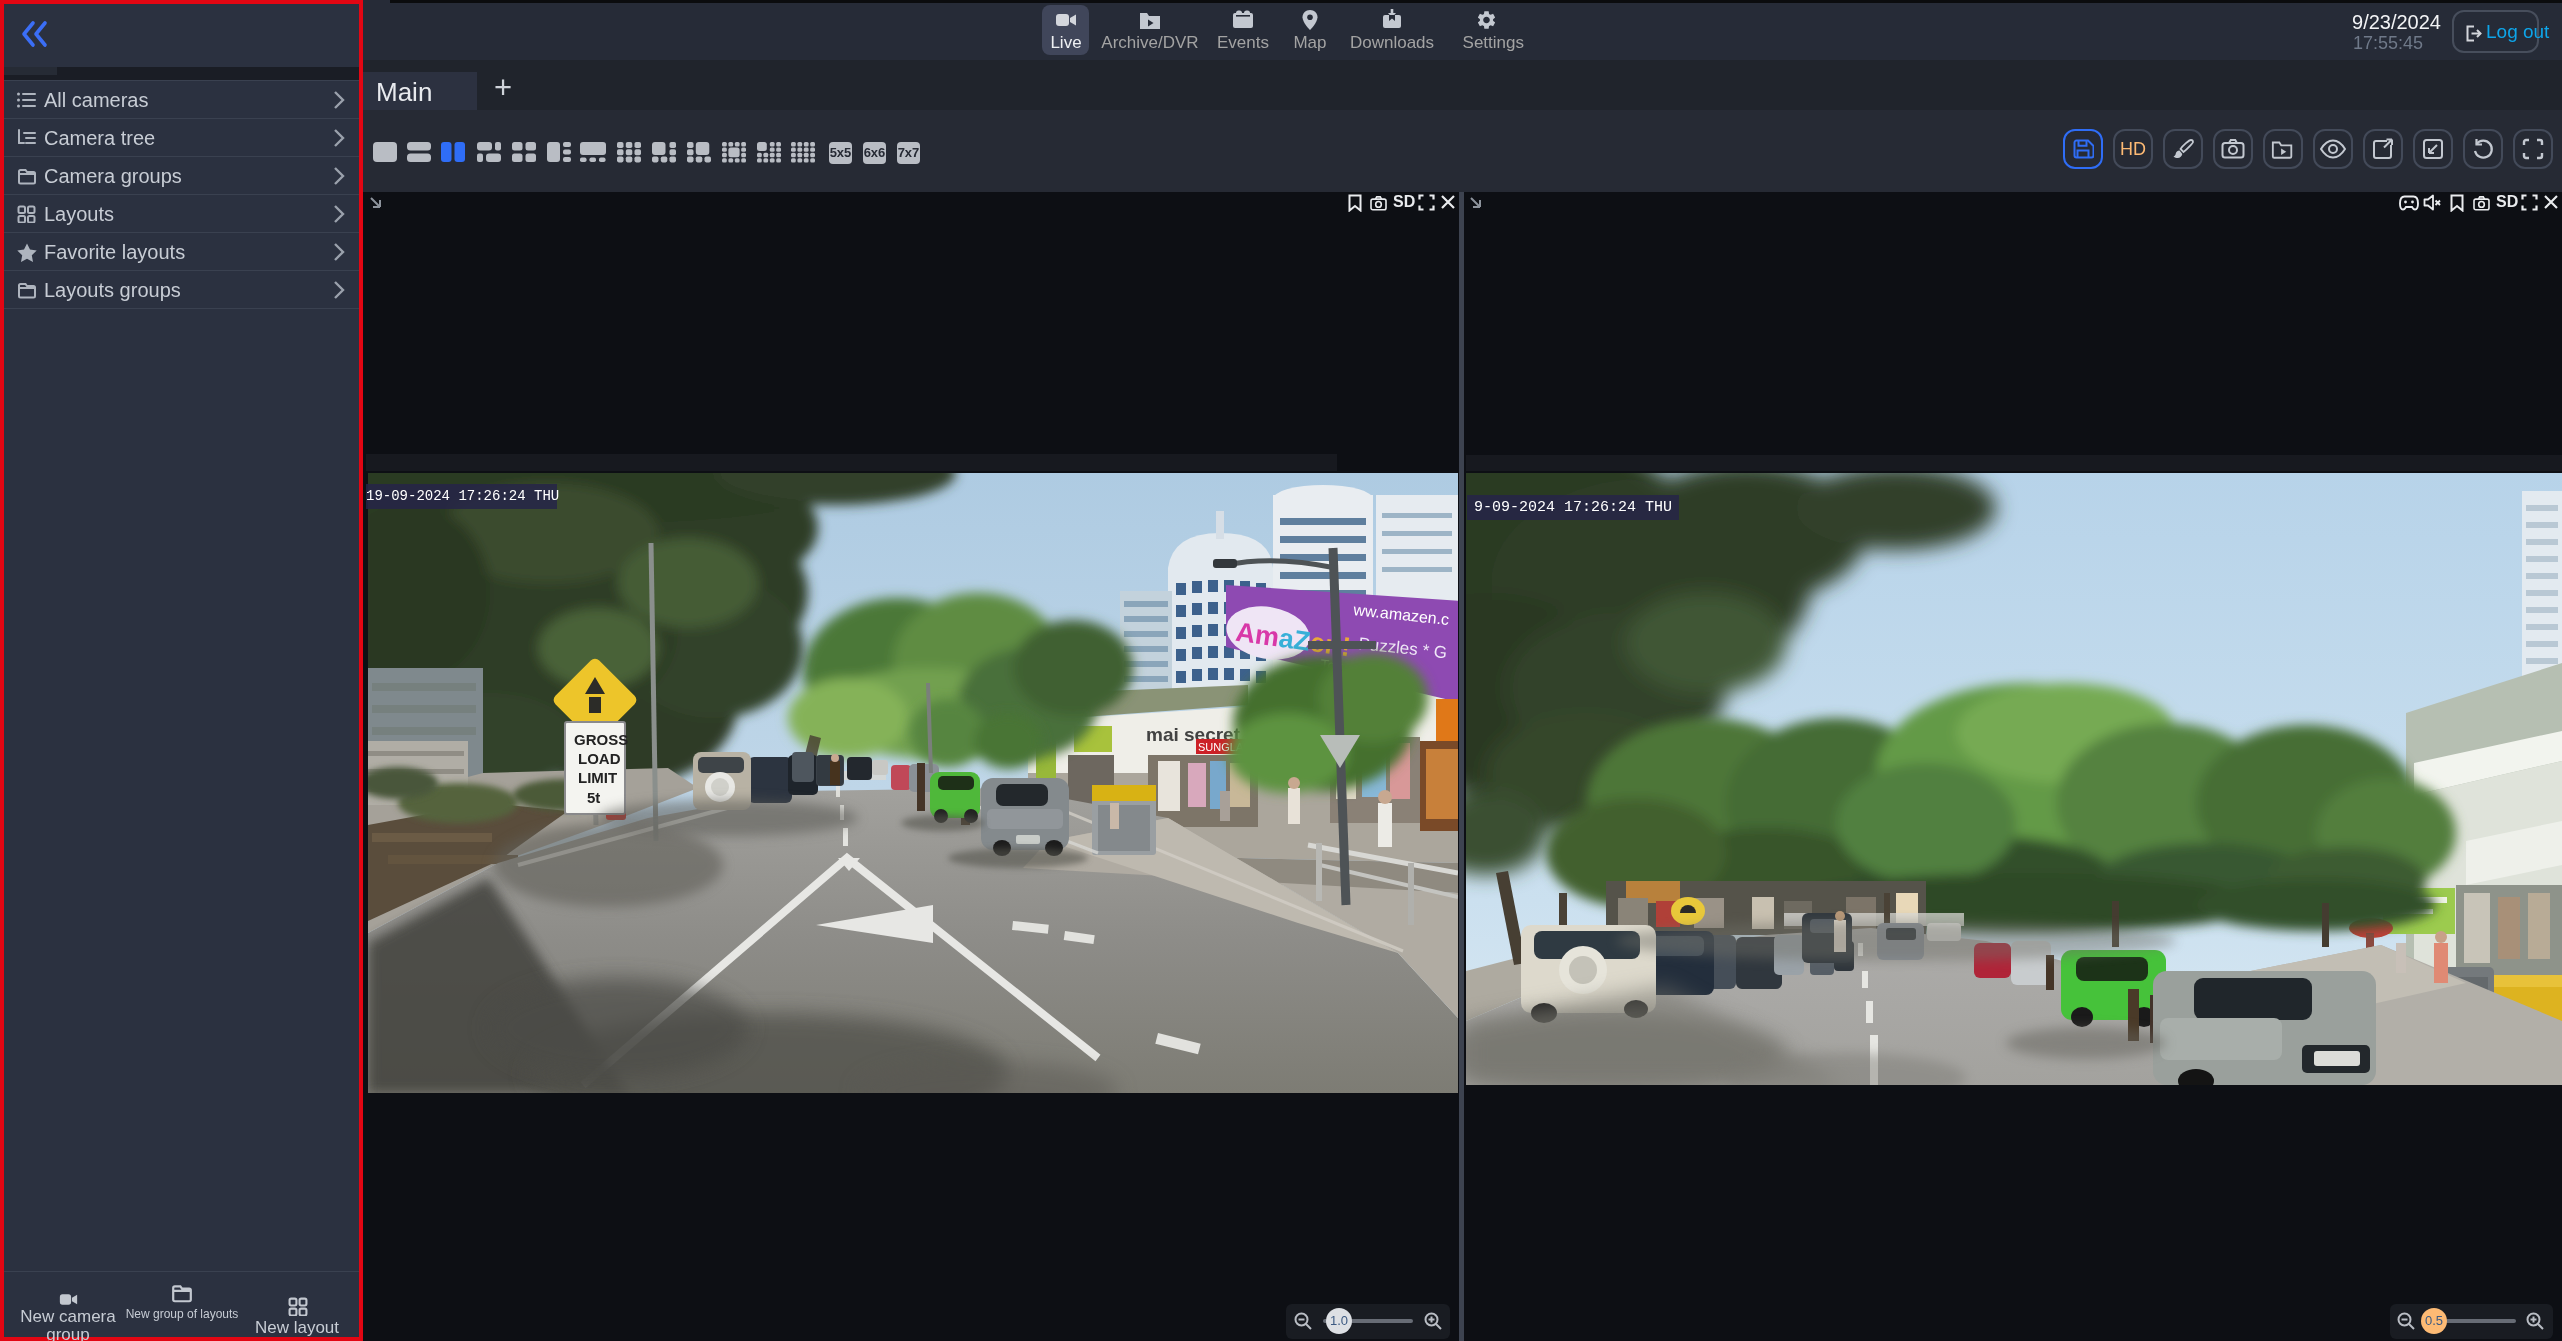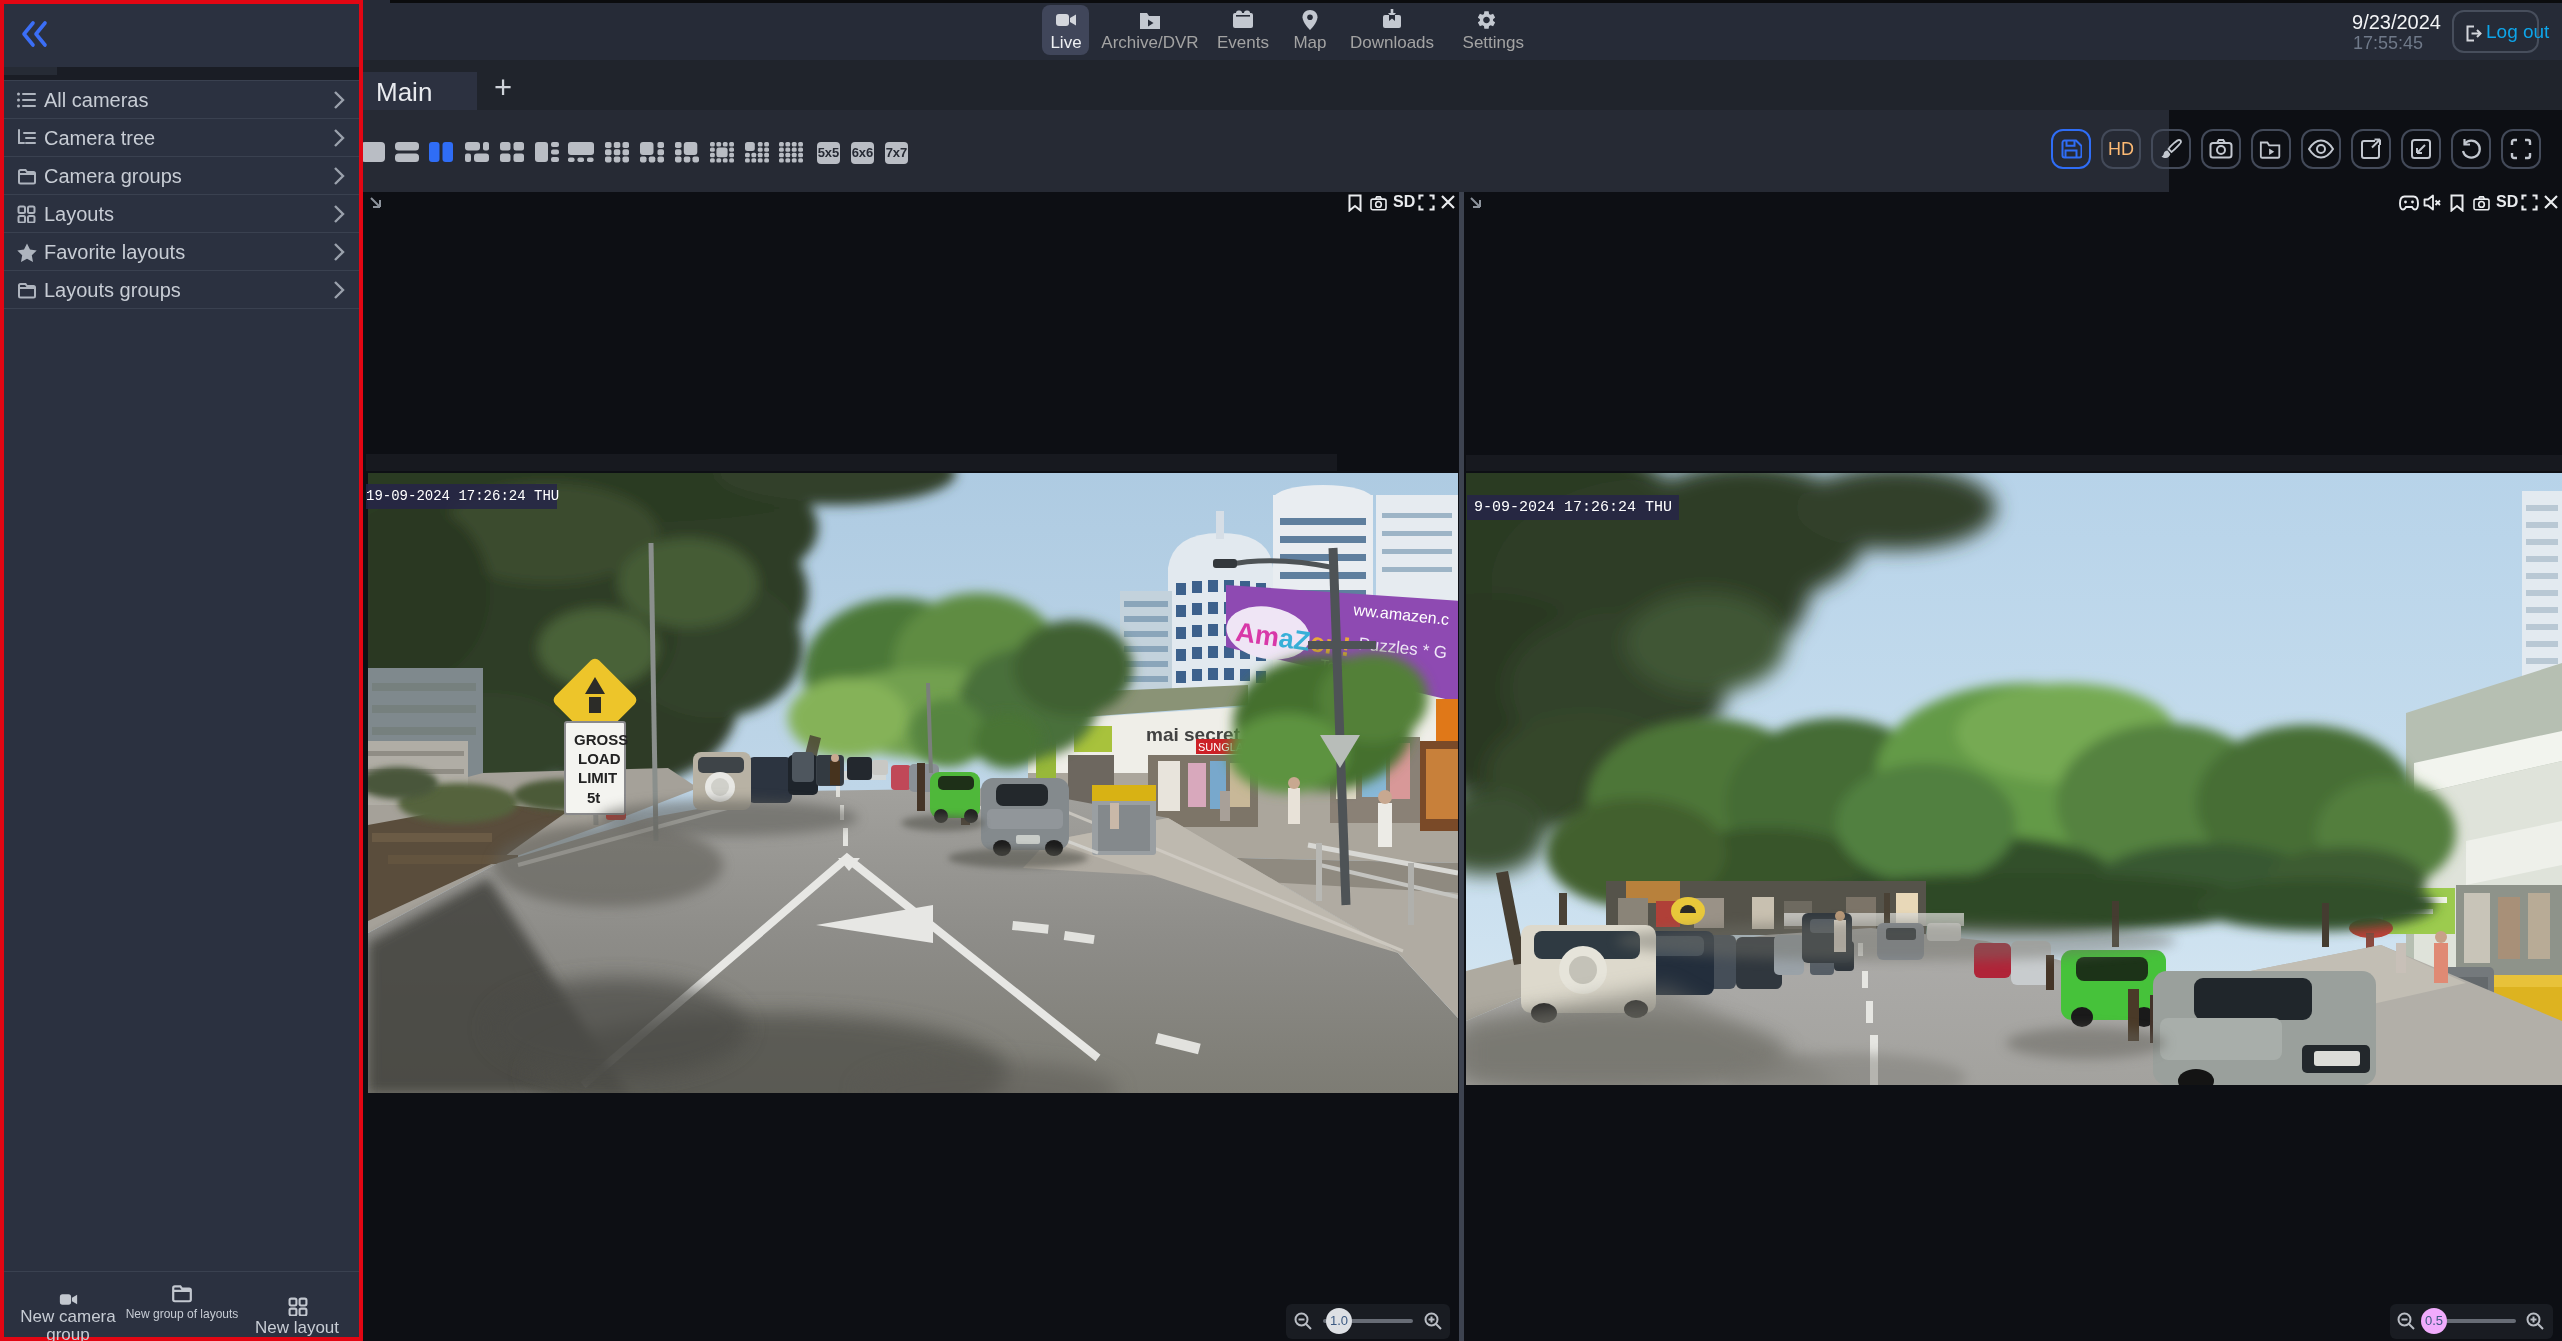--- a/index.html
+++ b/index.html
@@ -1,21 +1,21 @@
 <!DOCTYPE html>
 <html><head>
 <meta charset="utf-8">
 <style>
   * { margin:0; padding:0; box-sizing:border-box; }
   html,body { width:2562px; height:1341px; overflow:hidden; background:#0d0f14;
     font-family:"Liberation Sans", sans-serif; }
   .abs { position:absolute; }
   #topbar { position:absolute; left:0; top:0; width:2562px; height:60px; background:#262b37; }
   #tabrow { position:absolute; left:363px; top:60px; width:2199px; height:50px; background:#20242c; }
-  #toolbar { position:absolute; left:351px; top:110px; width:1818px; height:82px; background:#262a34; }
+  #toolbar { position:absolute; left:363px; top:110px; width:2199px; height:82px; background:#262a34; }
   #panes { position:absolute; left:363px; top:192px; width:2199px; height:1149px; background:#0d0f14; }
   #sidebar { position:absolute; left:0; top:0; width:363px; height:1341px; background:#2b3140;
     border:4px solid #e20613; z-index:50; }
   .navitem { position:absolute; top:0; height:60px; text-align:center; color:#a3a3a3; font-size:17px; }
   .navitem .ic { display:block; margin:9px auto 2px; }
   .navlbl { display:block; margin-top:1px; }
   .menurow { position:absolute; left:0; width:355px; height:38px; border-bottom:1px solid #3a4150;
     color:#c7ccd4; font-size:20px;text-align:right; }
   .menurow .mic { position:absolute; left:13px; top:10px; }
   .menurow .mtxt { position:absolute; left:40px; top:8px; }
@@ -821,21 +821,21 @@
     </svg>
 
   
   <div class="abs" style="left:2027px;top:1112px;width:163px;height:35px;background:#191c22;border-radius:6px;"></div>
   <svg class="abs" style="left:2033px;top:1119px;" width="20" height="20" viewBox="0 0 20 20">
       <circle cx="8.5" cy="8.5" r="6" fill="none" stroke="#b9bdc4" stroke-width="2"></circle>
       <line x1="13" y1="13" x2="18" y2="18" stroke="#b9bdc4" stroke-width="2"></line>
       <line x1="5.5" y1="8.5" x2="11.5" y2="8.5" stroke="#b9bdc4" stroke-width="2"></line>
     </svg>
   <div class="abs" style="left:2070px;top:1127px;width:83px;height:4px;background:#676c75;border-radius:2px;"></div>
-  <div class="abs" style="left:2058px;top:1116px;width:26px;height:26px;background:#f0abfc;border-radius:50%;color:#3c5a82;font-size:13px;text-align:center;line-height:26px;">0.5</div>
+  <div class="abs" style="left:2058px;top:1116px;width:26px;height:26px;background:#fdba74;border-radius:50%;color:#3c5a82;font-size:13px;text-align:center;line-height:26px;">0.5</div>
   <svg class="abs" style="left:2162px;top:1119px;" width="20" height="20" viewBox="0 0 20 20">
       <circle cx="8.5" cy="8.5" r="6" fill="none" stroke="#b9bdc4" stroke-width="2"></circle>
       <line x1="13" y1="13" x2="18" y2="18" stroke="#b9bdc4" stroke-width="2"></line>
       <line x1="5.5" y1="8.5" x2="11.5" y2="8.5" stroke="#b9bdc4" stroke-width="2"></line>
       <line x1="8.5" y1="5.5" x2="8.5" y2="11.5" stroke="#b9bdc4" stroke-width="2"></line>
     </svg>
 </div>
 
 <div id="sidebar">
   <svg class="abs" style="left:16px;top:16px;" width="30" height="28" viewBox="0 0 30 28">

